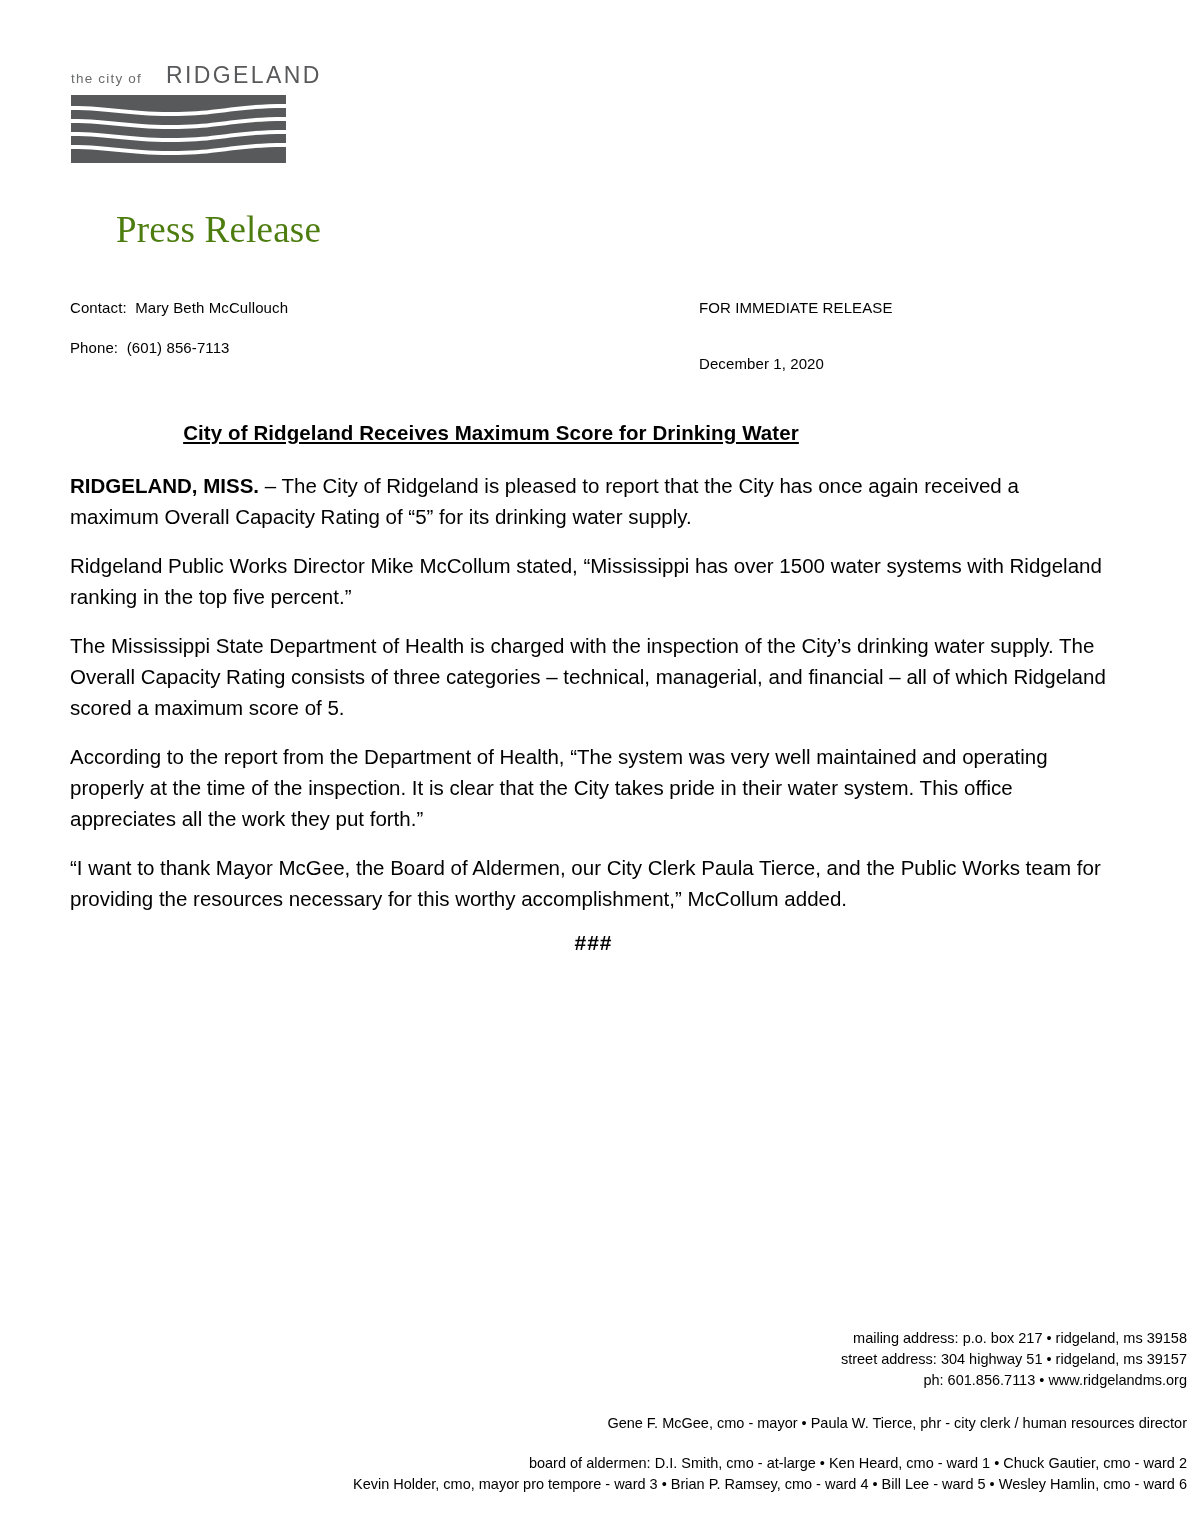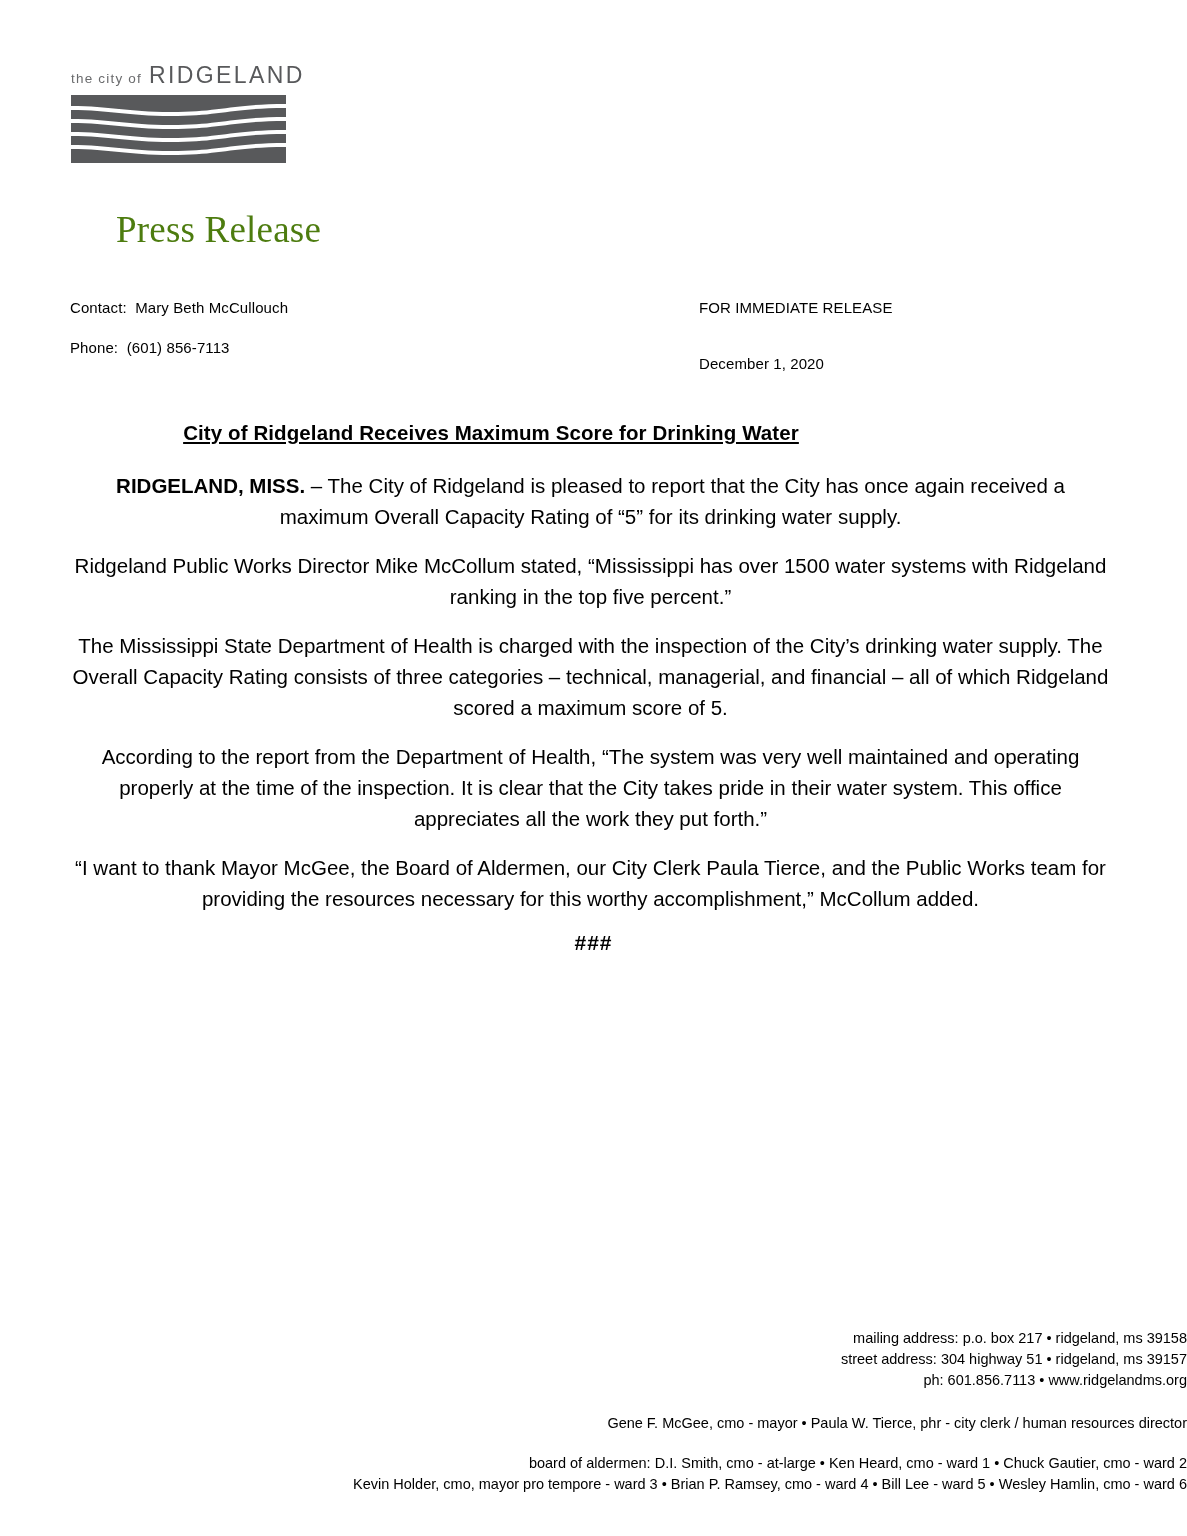--- a/index.html
+++ b/index.html
@@ -21,21 +21,21 @@
   
   .logo-block {
     position: absolute;
     left: 71px;
     top: 62px;
     width: 220px;
   }
   .logo-wordmark {
     display: flex;
     align-items: baseline;
-    gap: 7px;
+    gap: 24px;
     font-family: "Liberation Sans", sans-serif;
     color: #58595b;
     white-space: nowrap;
   }
   .logo-the-city-of {
     font-size: 13.5px;
     letter-spacing: 1.2px;
     color: #6a6b6d;
   }
   .logo-ridgeland {
@@ -91,21 +91,21 @@
   }
 
   
   .body-copy {
     position: absolute;
     left: 70px;
     top: 470px;
     width: 1041px;
     font-size: 20.5px;
     line-height: 31px;
-    text-align: center;
+    text-align: left;
   }
   .body-copy p {
     margin: 0 0 18px 0;
   }
   .body-copy p .lead {
     font-weight: bold;
   }
 
   .end-mark {
     position: absolute;

